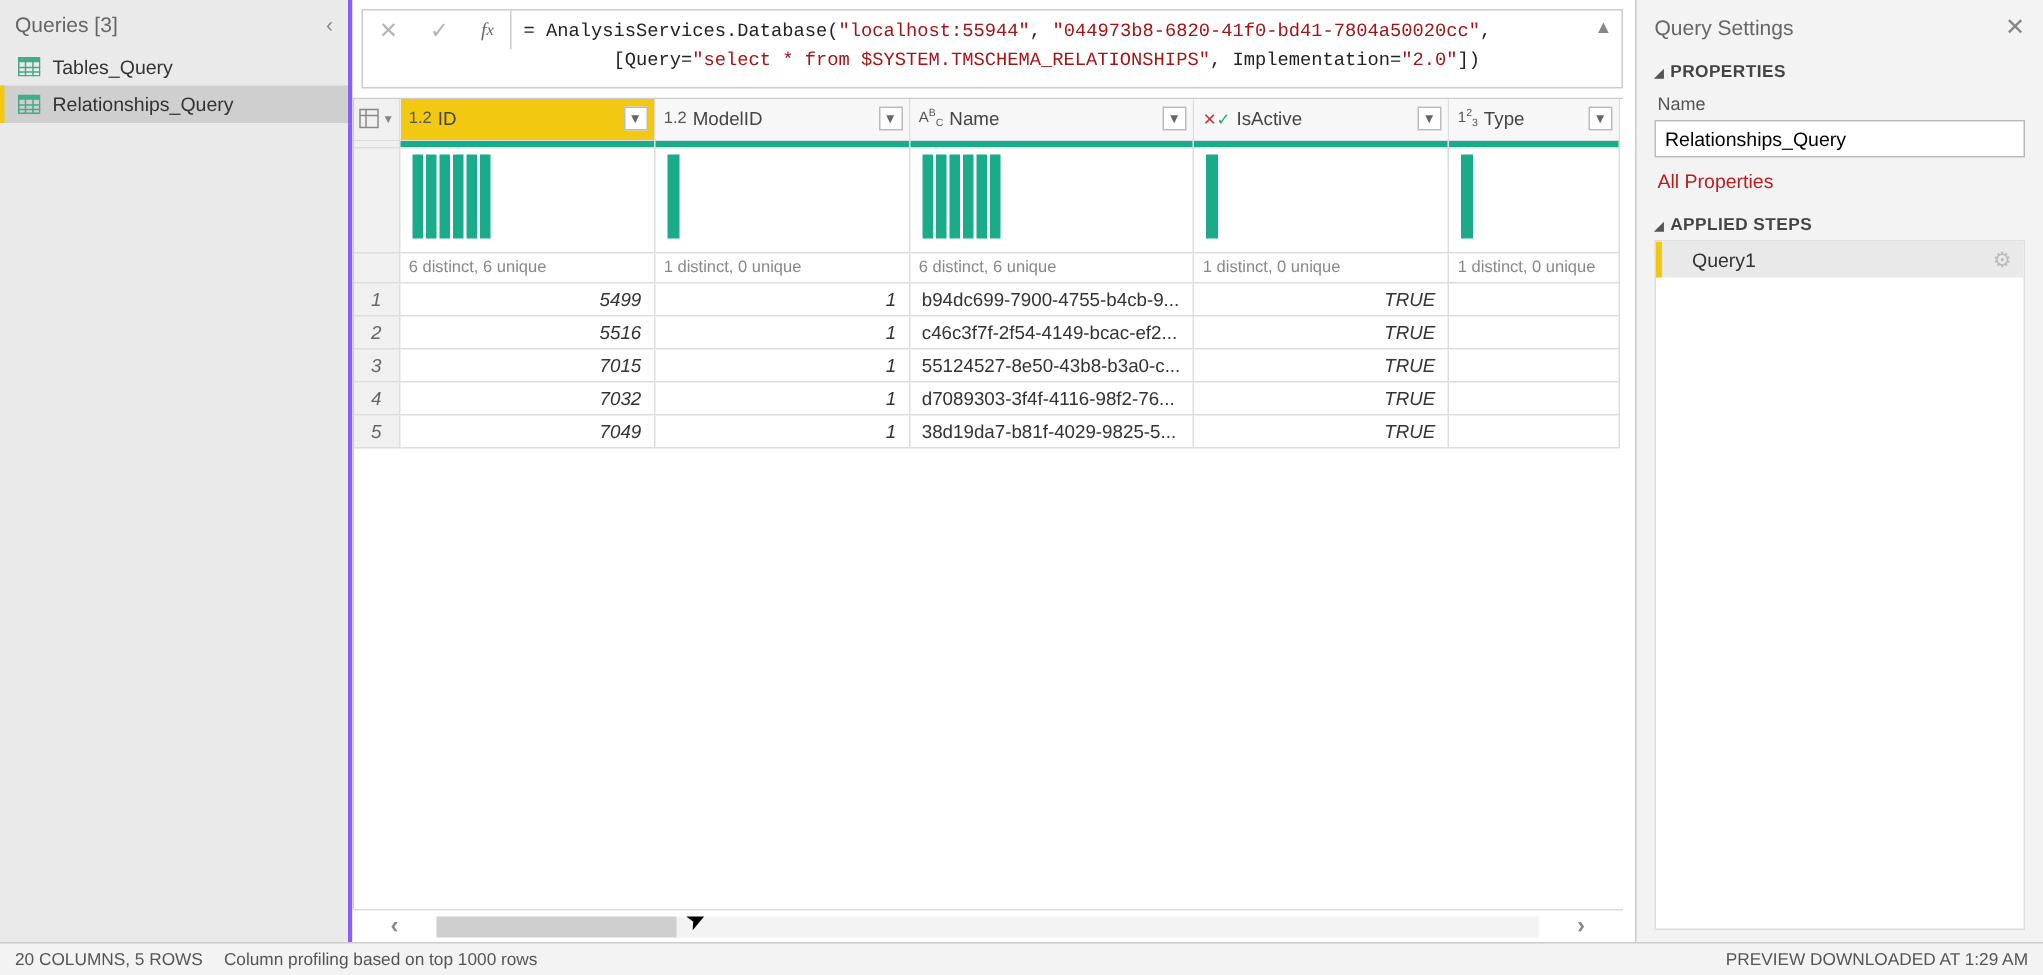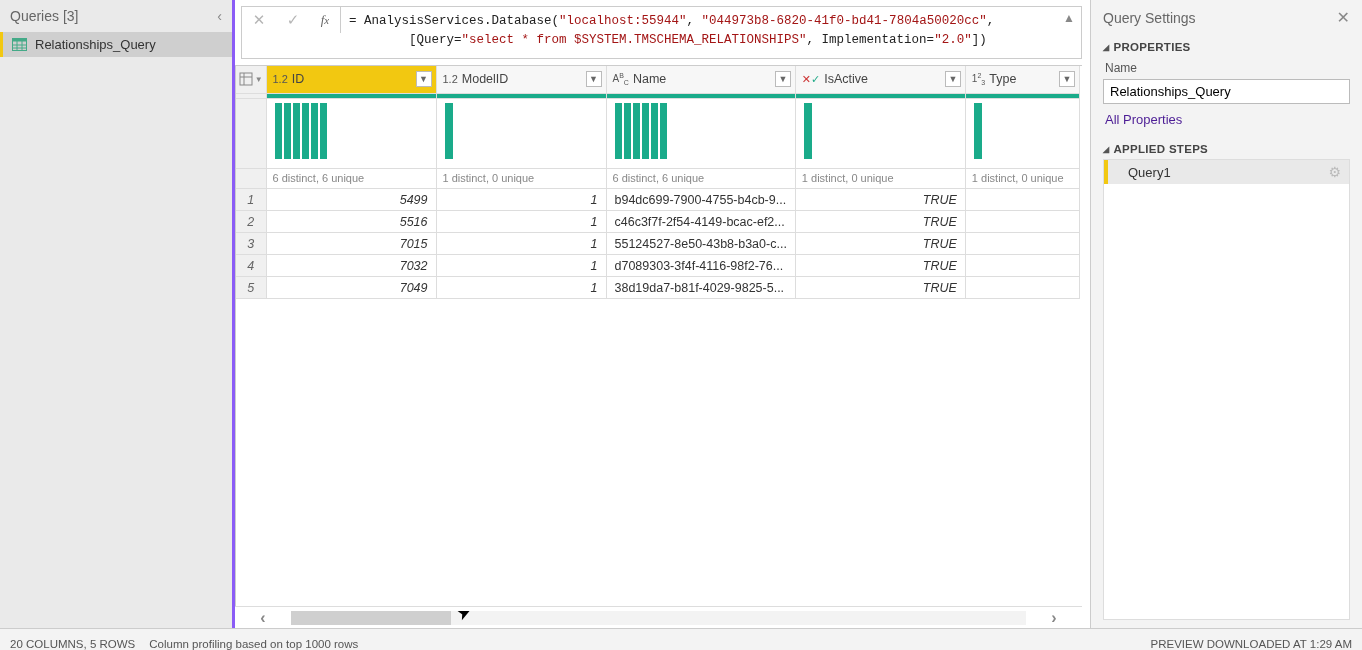--- a/index.html
+++ b/index.html
@@ -264,21 +264,21 @@
   }
   .tri { font-size: 9px; color:#555; }
   .prop-label { font-size: 12px; color:#555; margin: 4px 2px; }
   .name-input {
     width: 100%;
     border: 1px solid #bbb;
     padding: 4px 6px;
     font-size: 13px;
     background:#fff;
   }
-  .link-text { color: #4c1d95; font-size: 13px; cursor:pointer; margin:8px 2px 10px 2px; display:inline-block; }
+  .link-text { color: #b91c1c; font-size: 13px; cursor:pointer; margin:8px 2px 10px 2px; display:inline-block; }
   .steps-list {
     border: 1px solid #ddd;
     background:#fff;
     flex:1;
     overflow:auto;
   }
   .step-item {
     display:flex; align-items:center;
     padding: 4px 8px 4px 8px;
     border-left: 4px solid #f2c811;
@@ -287,21 +287,21 @@
   }
   .step-item .gear {
     margin-left:auto; color:#bbb; font-size:14px;
   }
 
   
   .status-bar {
     height: 22px;
     border-top: 1px solid #ccc;
     background: #f3f3f3;
-    display:flex; align-items:flex-end;
+    display:flex; align-items:center;
     font-size: 11.5px;
     color:#555;
     padding: 0 10px;
   }
   .status-bar .right { margin-left:auto; }
 
   .cursor-arrow {
     position: absolute;
     left: 484px;
     bottom: 6px;
@@ -315,20 +315,33 @@
 <body>
 
 <div class="main-layout">
 
   <div class="queries-panel">
     <div class="queries-header">
       <span>Queries [3]</span>
       <span class="collapse-chevron">‹</span>
     </div>
     <div id="queries-list">
+        <div class="query-item">
+          <span class="table-icon">
+    <svg width="15" height="13">
+              <rect x="0.5" y="0.5" width="14" height="12" fill="none" stroke="#4a8"></rect>
+              <rect x="0.5" y="0.5" width="14" height="3" fill="#4a8"></rect>
+              <line x1="5" y1="0" x2="5" y2="13" stroke="#4a8"></line>
+              <line x1="10" y1="0" x2="10" y2="13" stroke="#4a8"></line>
+              <line x1="0" y1="7" x2="15" y2="7" stroke="#4a8"></line>
+              <line x1="0" y1="10" x2="15" y2="10" stroke="#4a8"></line>
+            </svg>
+  </span>
+          <span>Tables_Query</span>
+        </div>
         <div class="query-item selected">
           <span class="table-icon">
     <svg width="15" height="13">
               <rect x="0.5" y="0.5" width="14" height="12" fill="none" stroke="#4a8"></rect>
               <rect x="0.5" y="0.5" width="14" height="3" fill="#4a8"></rect>
               <line x1="5" y1="0" x2="5" y2="13" stroke="#4a8"></line>
               <line x1="10" y1="0" x2="10" y2="13" stroke="#4a8"></line>
               <line x1="0" y1="7" x2="15" y2="7" stroke="#4a8"></line>
               <line x1="0" y1="10" x2="15" y2="10" stroke="#4a8"></line>
             </svg>

